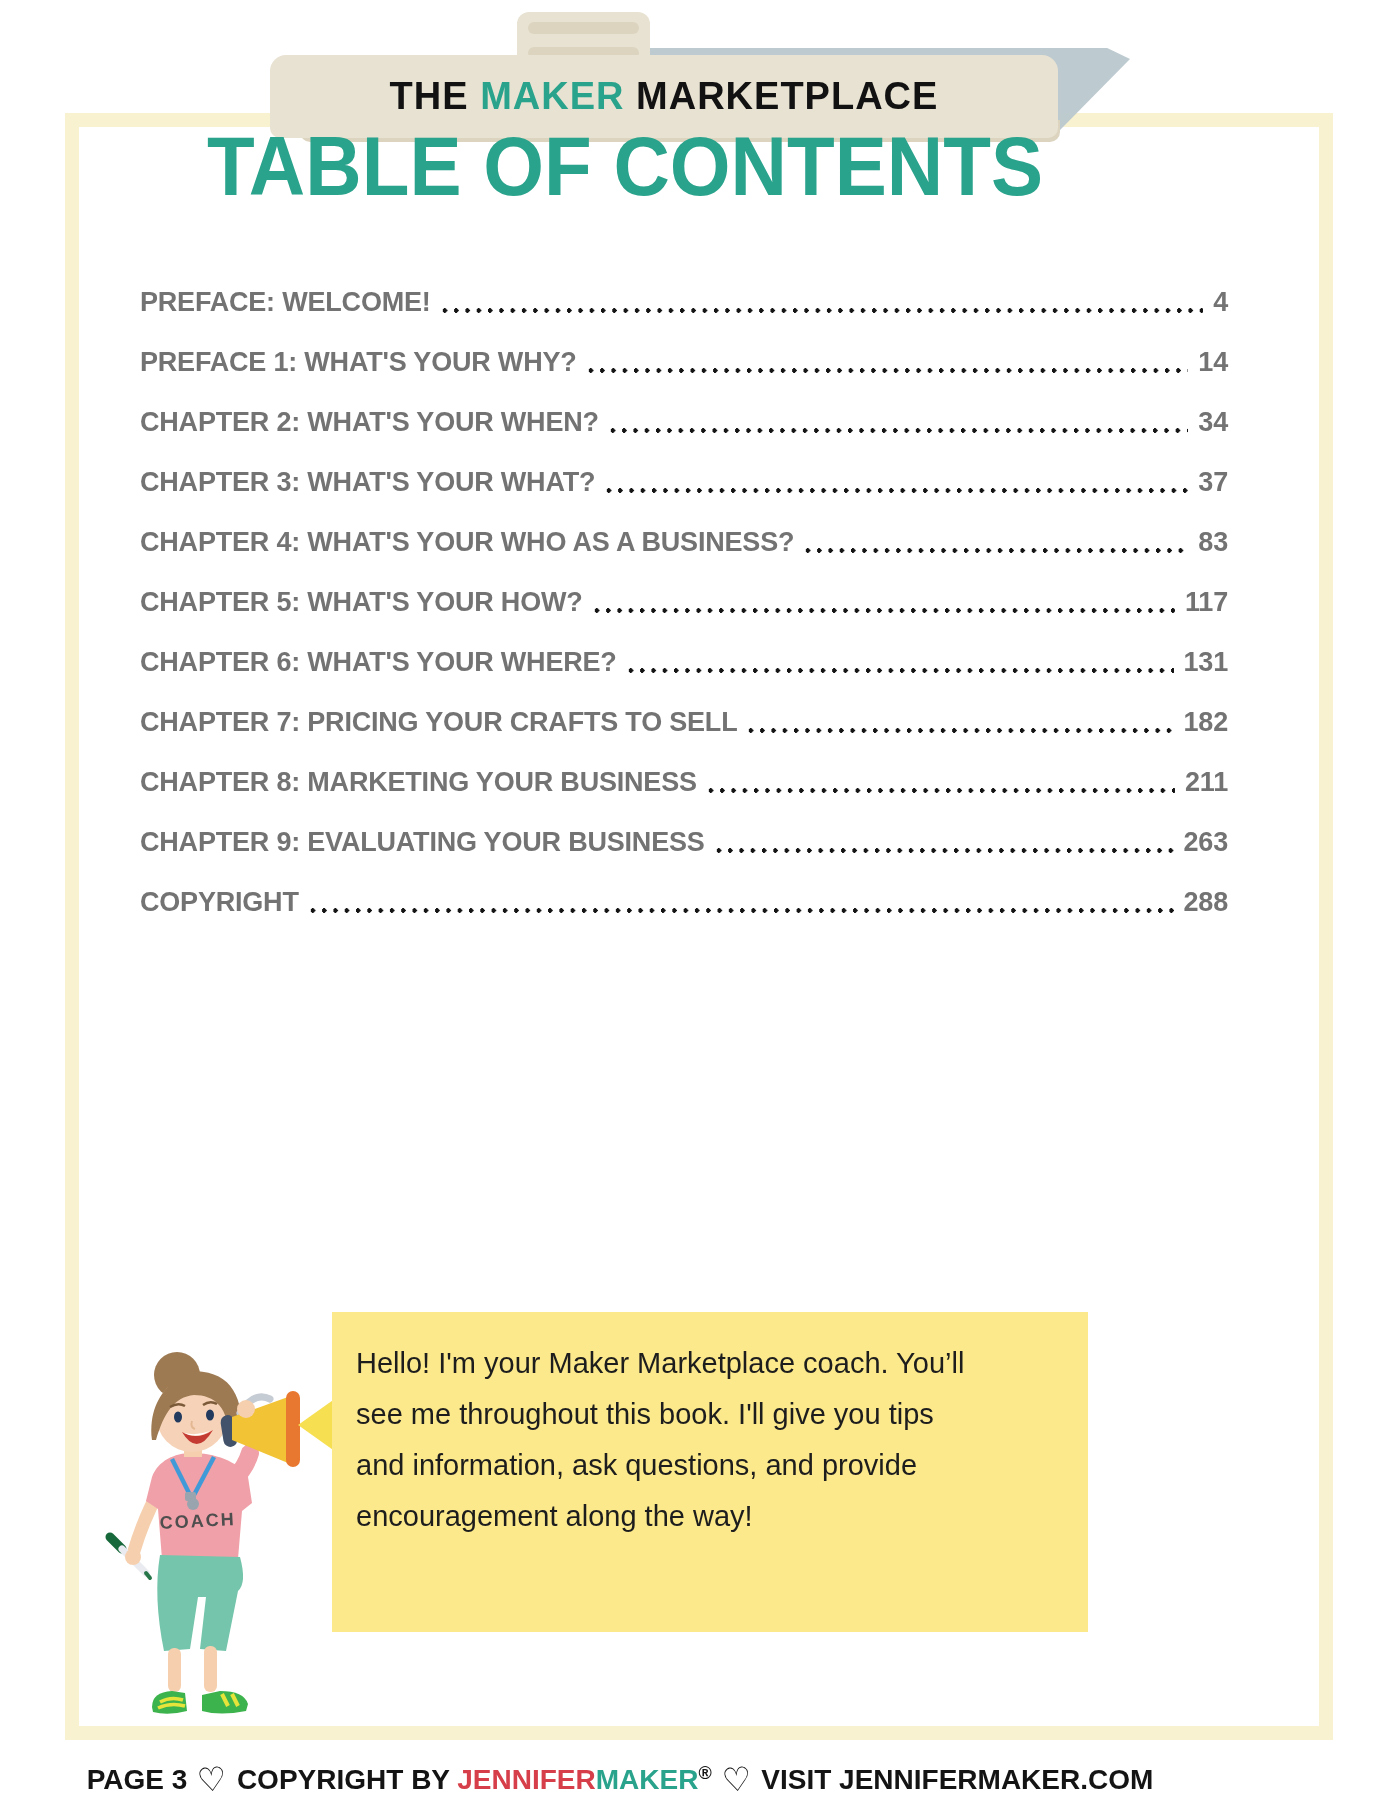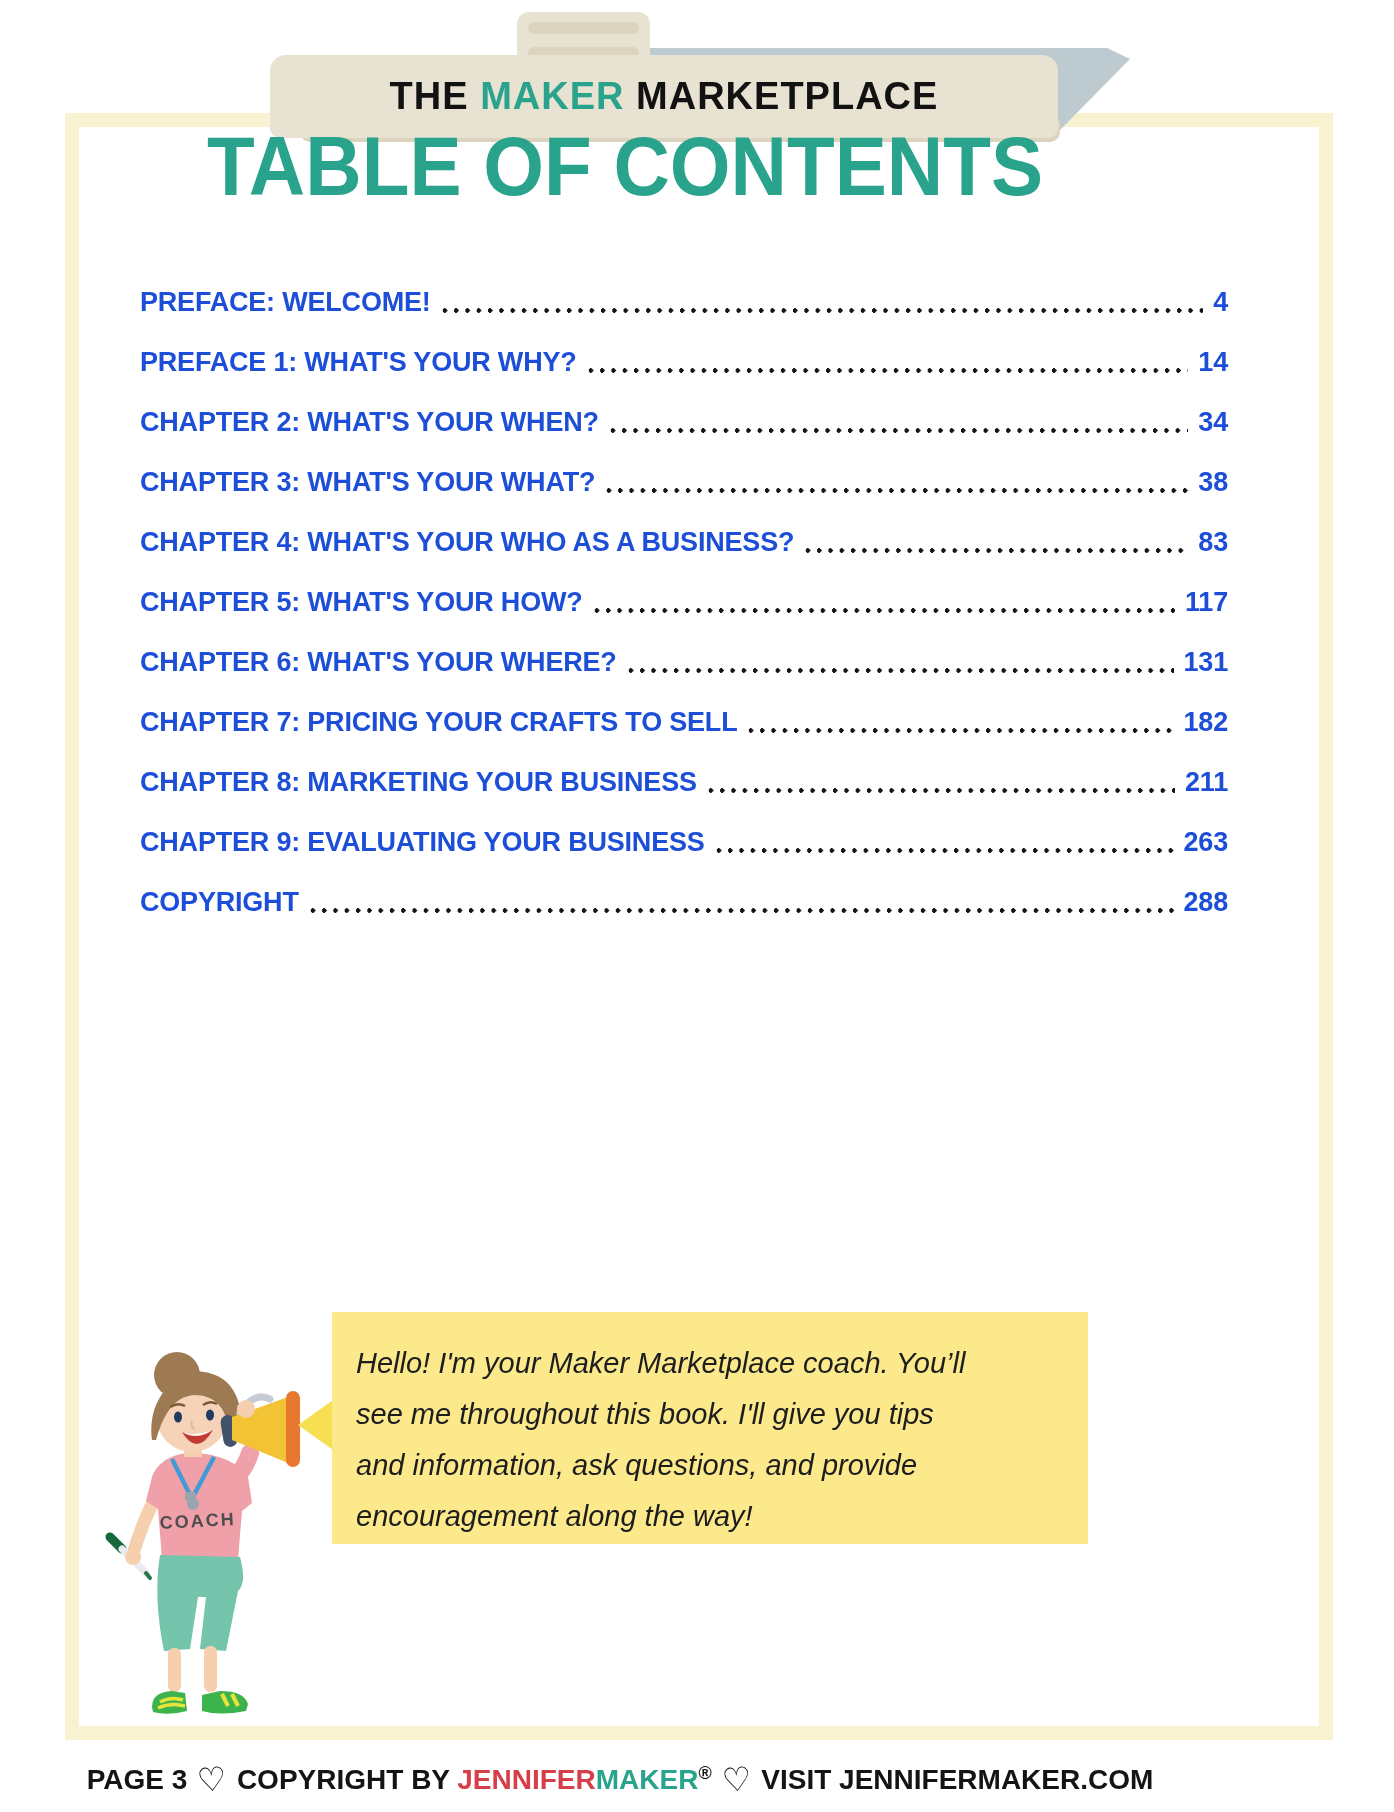--- a/index.html
+++ b/index.html
@@ -103,44 +103,43 @@
     flex-direction: column;
     gap: 29px;
     z-index: 5;
   }
   .toc-row {
     display: flex;
     align-items: flex-end;
     height: 31px;
     font-size: 27px;
     font-weight: 700;
-    color: #1d4ed8;
+    color: #737373;
     letter-spacing: -0.2px;
   }
   .toc-label { white-space: nowrap; padding-right: 9px; }
   .toc-dots {
     flex: 1;
     height: 9px;
     margin: 0 4px 3px 0;
     background-image: radial-gradient(circle 2.3px at 5px 50%, #141414 98%, transparent 100%);
     background-size: 11.3px 9px;
     background-repeat: repeat-x;
     background-position: left center;
   }
   .toc-page { white-space: nowrap; padding-left: 6px; }
 
   
   .bubble {
     position: absolute;
     left: 332px; top: 1312px;
-    width: 756px; height: 232px;
+    width: 756px; height: 320px;
     background: var(--bubble_yellow);
     z-index: 5;
     padding: 26px 20px 0 24px;
-    font-style: italic;
   }
   .bubble-line {
     font-size: 29px;
     line-height: 51px;
     color: #1d1d1d;
     white-space: nowrap;
   }
   .bubble-tail {
     position: absolute;
     left: 298px; top: 1398px;
@@ -221,21 +220,21 @@
 
     <div class="toc-row">
       <span class="toc-label">CHAPTER 2: WHAT'S YOUR WHEN?</span>
       <span class="toc-dots"></span>
       <span class="toc-page">34</span>
     </div>
 
     <div class="toc-row">
       <span class="toc-label">CHAPTER 3: WHAT'S YOUR WHAT?</span>
       <span class="toc-dots"></span>
-      <span class="toc-page">38</span>
+      <span class="toc-page">37</span>
     </div>
 
     <div class="toc-row">
       <span class="toc-label">CHAPTER 4: WHAT'S YOUR WHO AS A BUSINESS?</span>
       <span class="toc-dots"></span>
       <span class="toc-page">83</span>
     </div>
 
     <div class="toc-row">
       <span class="toc-label">CHAPTER 5: WHAT'S YOUR HOW?</span>

